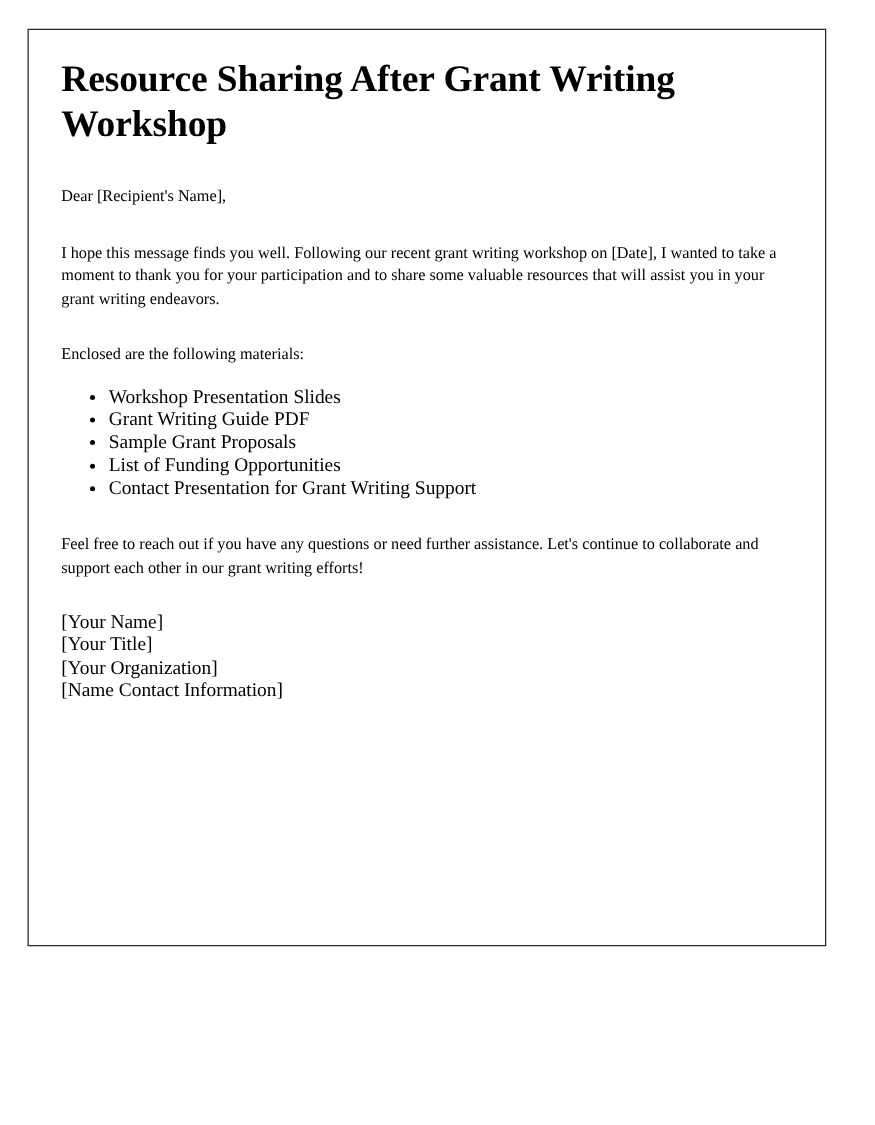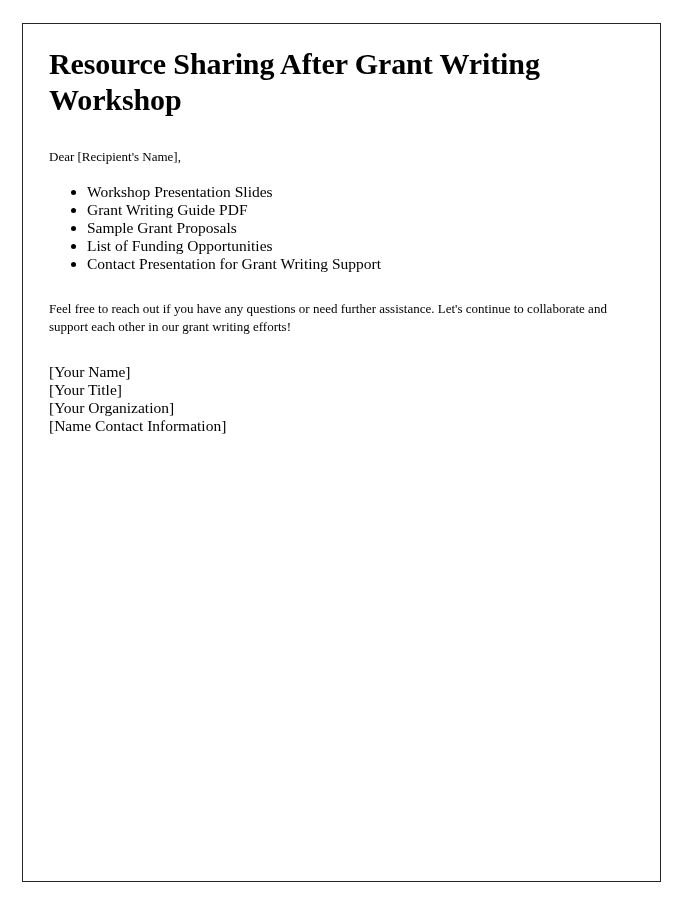--- a/index.html
+++ b/index.html
@@ -12,21 +12,21 @@
     height: 900px;
     font-family: "Liberation Serif", "DejaVu Serif", serif;
     color: #000000;
     overflow: hidden;
   }
   .page {
     position: absolute;
     left: 22px;
     top: 23px;
     width: 639px;
-    height: 859px;
+    height: 734px;
     border: 1px solid #262626;
     background: #ffffff;
     box-sizing: border-box;
   }
   .content {
     position: absolute;
     left: 26px;
     top: 22px;
     width: 574px;
   }
@@ -68,21 +68,23 @@
 </head>
 <body>
 
 <div class="page">
   <div class="content">
 
     <h1 class="doc-title">Resource Sharing After Grant Writing Workshop</h1>
 
     <p class="para salutation">Dear [Recipient's Name],</p>
 
+    <p class="para">I hope this message finds you well. Following our recent grant writing workshop on [Date], I wanted to take a moment to thank you for your participation and to share some valuable resources that will assist you in your grant writing endeavors.</p>
 
+    <p class="para">Enclosed are the following materials:</p>
 
     <ul class="materials-list">
       <li>Workshop Presentation Slides</li>
       <li>Grant Writing Guide PDF</li>
       <li>Sample Grant Proposals</li>
       <li>List of Funding Opportunities</li>
       <li>Contact Presentation for Grant Writing Support</li>
     </ul>
 
     <p class="para">Feel free to reach out if you have any questions or need further assistance. Let's continue to collaborate and support each other in our grant writing efforts!</p>

